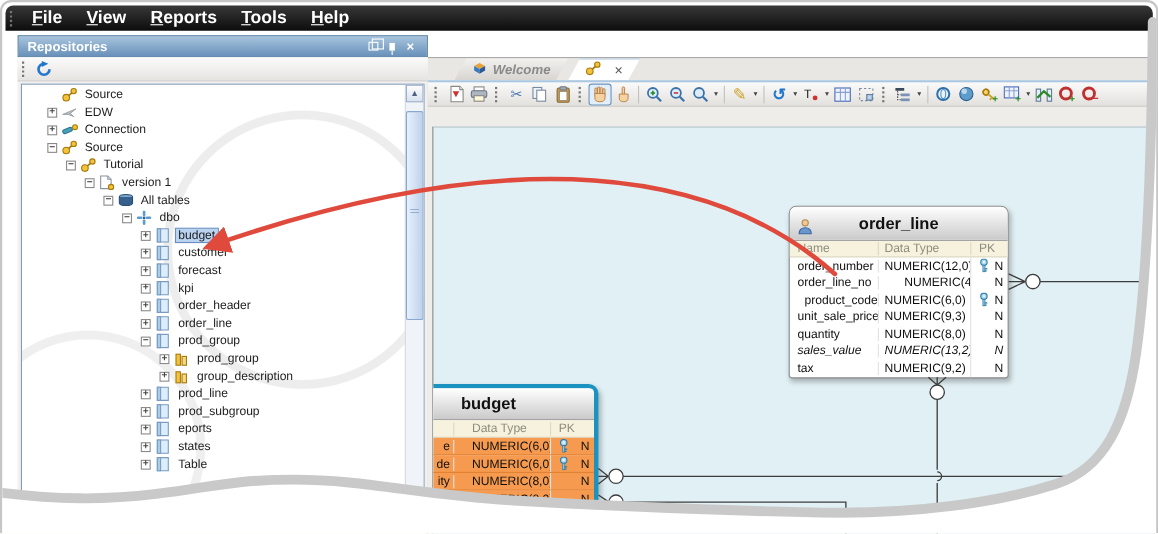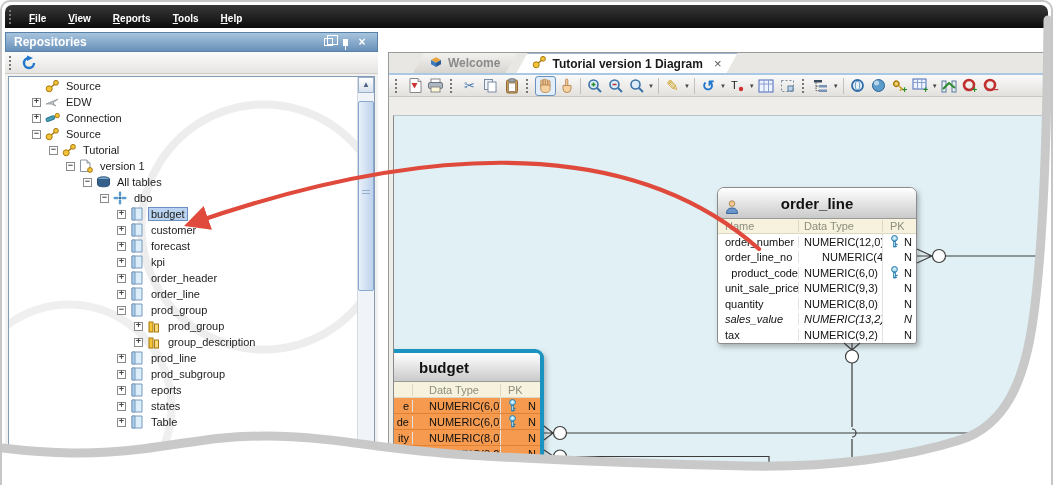--- a/index.html
+++ b/index.html
@@ -5,24 +5,24 @@
   html,body{margin:0;padding:0;background:#fff;}
   .page{position:relative;width:1053px;height:485px;overflow:hidden;
         font-family:"Liberation Sans",sans-serif;background:#fff;
         border:2px solid #c6c6c6;border-bottom:none;border-radius:10px 10px 0 0;box-sizing:border-box;}
   .page *{box-sizing:border-box;}
   
   .menubar{position:absolute;left:3px;top:3px;right:3px;height:23px;
            background:linear-gradient(#383838,#0c0c0c);border-radius:7px 7px 0 0;
            display:flex;align-items:center;color:#fff;z-index:5;}
   .grip{width:5px;height:14px;margin:0 4px;border-left:2px dotted #777;flex:none;}
-  .mi{padding:0 11px;font-size:10px;font-weight:bold;cursor:default;}
+  .mi{padding:0 11px;font-size:16px;font-weight:bold;cursor:default;}
   .mi u{text-decoration:underline;}
   
-  .repo{position:absolute;left:3px;top:30px;width:373px;height:428px;background:#f2f1f0;z-index:4;}
+  .repo{position:absolute;left:14px;top:30px;width:373px;height:428px;background:#f2f1f0;z-index:4;}
   .repo-head{height:20px;background:linear-gradient(#a7c4dd,#6991ba);border:1px solid #5a82a8;
              display:flex;align-items:center;color:#fff;font-size:12px;font-weight:bold;padding:0 8px;}
   .repo-head .sp{flex:1;}
   .whb{display:inline-flex;align-items:center;justify-content:center;width:14px;height:14px;margin-left:3px;color:#fff;}
   .w-float{width:9px;height:8px;border:1px solid #fff;position:relative;}
   .w-float:after{content:"";position:absolute;left:2px;top:-4px;width:9px;height:8px;border:1px solid #fff;}
   .w-pin{width:5px;height:7px;background:#fff;position:relative;}
   .w-pin:after{content:"";position:absolute;left:2px;top:7px;width:1px;height:4px;background:#fff;}
   .repo-tools{height:22px;display:flex;align-items:center;background:linear-gradient(#fbfbfb,#e6e4e1);
               border-bottom:1px solid #d0cec9;}
@@ -42,21 +42,21 @@
   .sbtn{height:16px;background:linear-gradient(#fdfdfd,#d8e2ee);border:1px solid #9ab0cc;color:#4d6185;
         font-size:8px;text-align:center;line-height:14px;}
   .sthumb{position:absolute;left:0;right:0;top:24px;height:190px;background:linear-gradient(90deg,#e8f0fa,#bdd2ec);
           border:1px solid #89a8d0;border-radius:2px;}
   .sthumb:after{content:"";position:absolute;left:3px;right:3px;top:88px;height:6px;
           background:repeating-linear-gradient(#93aed0 0 1px,transparent 1px 3px);}
   
   .ws{position:absolute;left:386px;top:50px;width:662px;height:435px;background:#efedea;border:1px solid #9a9a9a;z-index:3;}
   .ws-head{height:18px;background:linear-gradient(#cdcdcd,#8d8d8d);color:#fff;font-size:12px;font-weight:bold;
            display:flex;align-items:center;padding:0 12px;border-bottom:1px solid #7e7e7e;}
-  .tabs{height:22px;display:flex;align-items:flex-end;background:#e9e7e4;border-bottom:2px solid #a8c8e4;padding-left:24px;}
+  .tabs{height:22px;display:flex;align-items:flex-end;background:#e9e7e4;border-bottom:2px solid #a8c8e4;padding-left:24px;font-style:italic;}
   .tab{height:20px;display:flex;align-items:center;gap:5px;padding:0 16px;font-size:12px;font-weight:bold;
        clip-path:polygon(11px 0,100% 0,calc(100% - 11px) 100%,0 100%);cursor:default;}
   .tab-inactive{background:linear-gradient(#f2f1ef,#d8d5d0);color:#8a8a8a;}
   .tab-active{background:#fff;color:#1a1a1a;border-top:1px solid #9ab8d4;}
   .tab-x{font-size:13px;color:#555;margin-left:6px;font-weight:normal;}
   .tbar{height:22px;display:flex;align-items:center;background:linear-gradient(#fafafa,#e3e1dd);
         border-bottom:1px solid #c9c7c2;padding-left:2px;}
   .tb{width:21px;height:20px;display:inline-flex;align-items:center;justify-content:center;position:relative;flex:none;}
   .tb.on{border:1px solid #6a93c0;background:#e2eefa;border-radius:3px;}
   .sepv{width:1px;height:16px;background:#c2c0bb;margin:0 3px;flex:none;}
@@ -383,21 +383,20 @@
               <path d="M12,5 L7,7.8 V12 L12,9.2 Z" fill="#2a5a94"></path>
             </svg></span>
           <span>Welcome</span>
         </div>
         <div class="tab tab-active">
           <span><svg width="15" height="14">
               <line x1="4" y1="10" x2="11" y2="4" stroke="#a8790d" stroke-width="1.6"></line>
               <circle cx="4.2" cy="9.8" r="3" fill="#f3c33a" stroke="#a8790d"></circle>
               <circle cx="11" cy="3.8" r="2.4" fill="#f3c33a" stroke="#a8790d"></circle>
             </svg></span>
-          <span>Tutorial version 1 Diagram</span>
           <span class="tab-x">×</span>
         </div>
       </div>
     <div class="tbar" id="tbar">
         <span class="grip"></span>
         <span class="tb">
           <svg width="16" height="17">
             <path d="M3,1.5 H11 L14,4.5 V15.5 H3 Z" fill="#fff" stroke="#888"></path>
             <path d="M11,1.5 V4.5 H14" fill="#eee" stroke="#888"></path>
             <path d="M4.5,6 L10.5,6 L7.5,11.5 Z" fill="#cc3333"></path>

